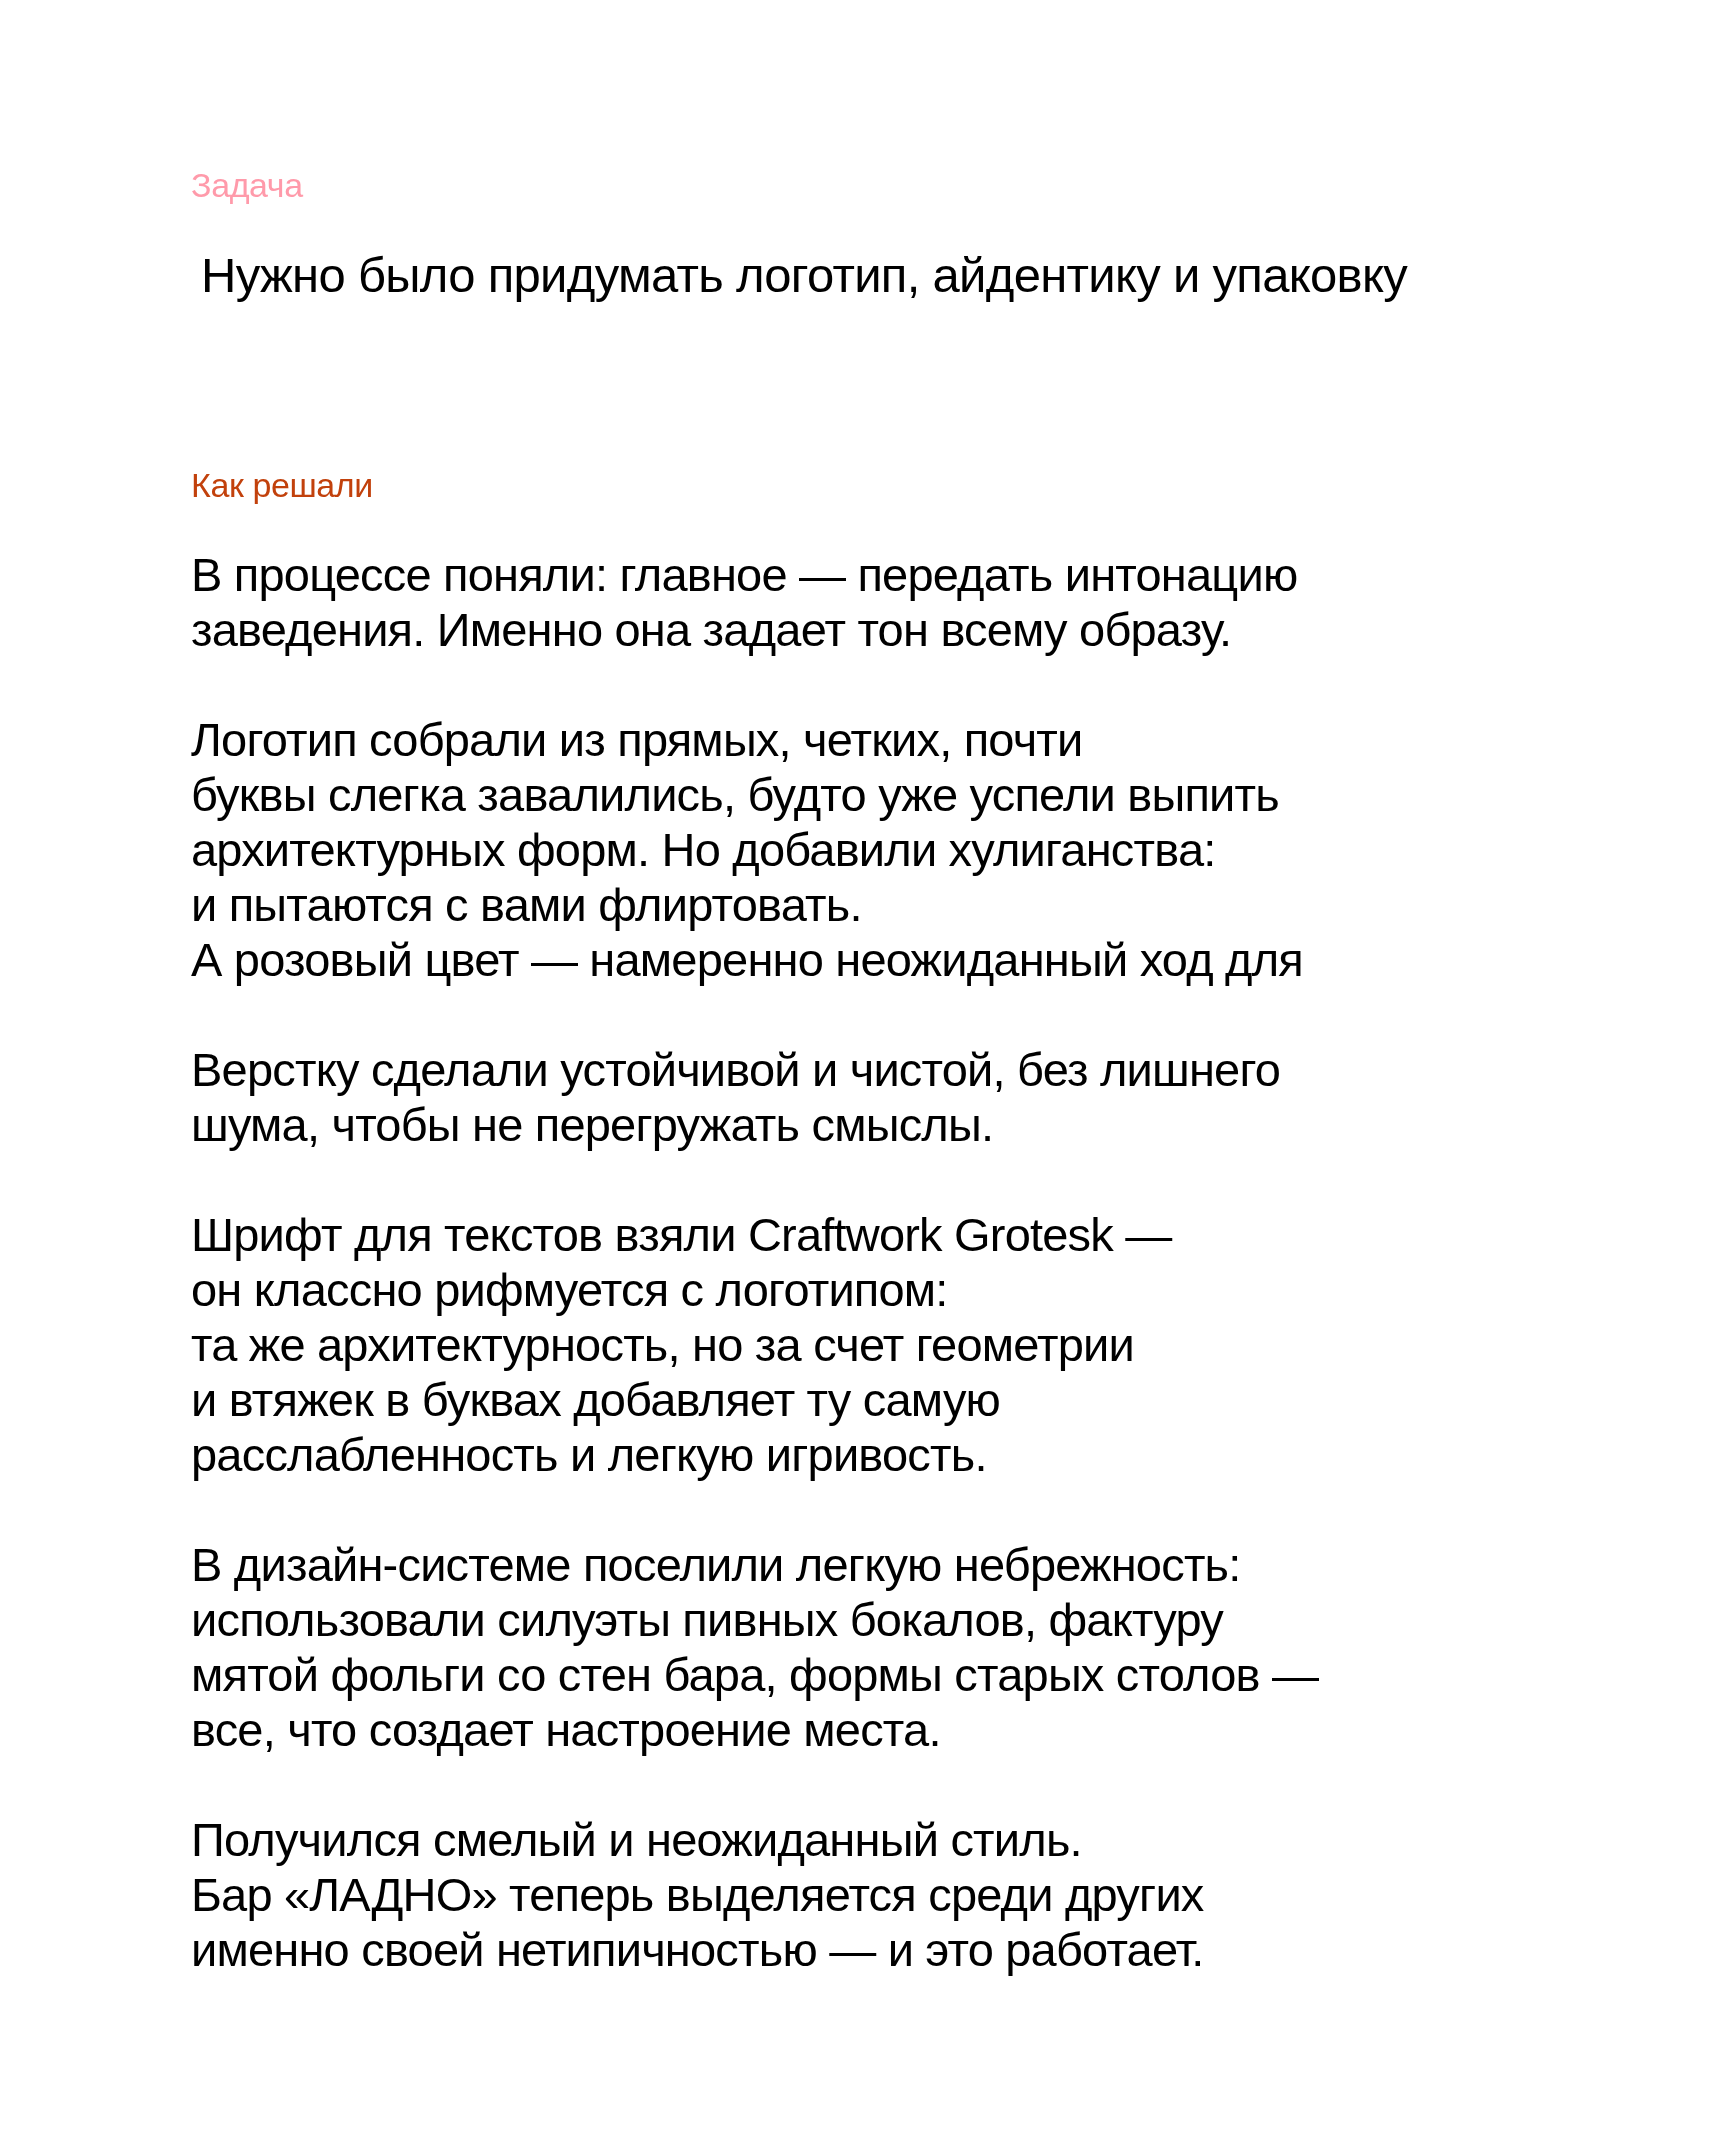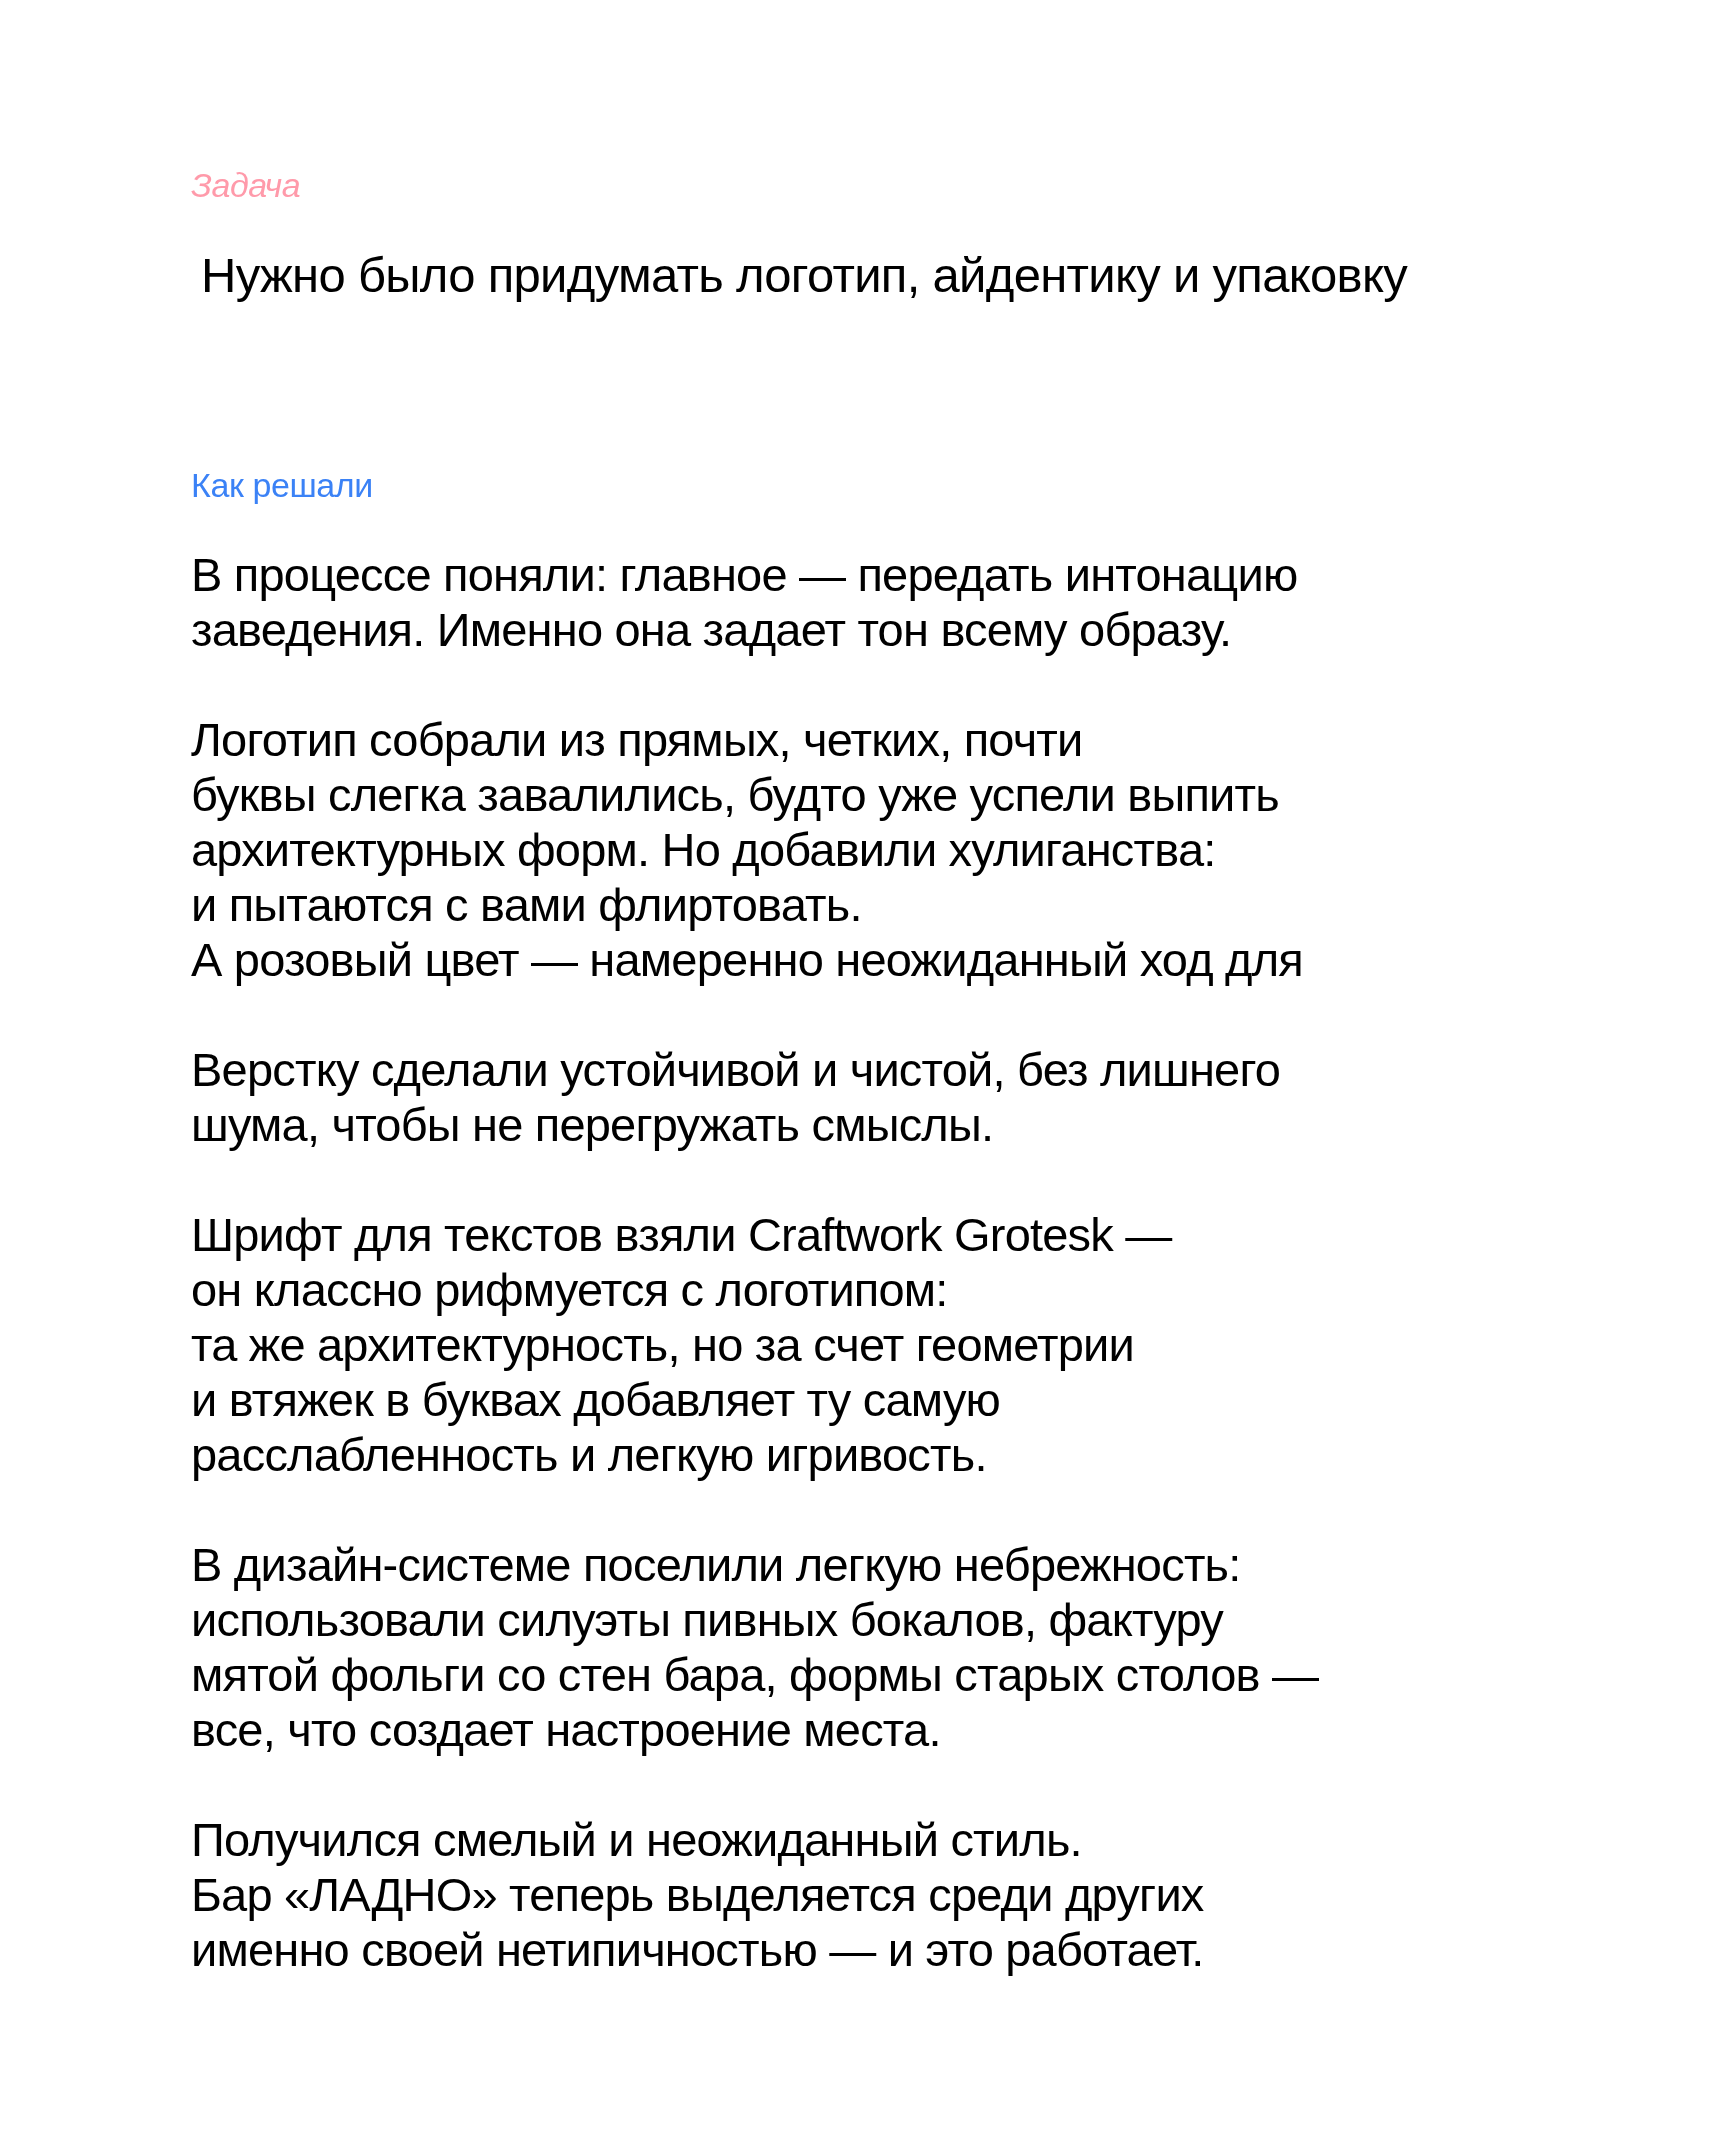--- a/index.html
+++ b/index.html
@@ -25,21 +25,20 @@
       font-size: 34px;
       font-weight: 400;
       line-height: 1;
       letter-spacing: -0.4px;
       margin: 0;
     }
     .label-task {
       position: absolute;
       top: 168px;
       left: 0;
-      font-style: italic;
     }
     .headline {
       position: absolute;
       top: 248px;
       left: 10px;
       margin: 0;
       font-size: 49px;
       font-weight: 500;
       line-height: 55px;
       letter-spacing: -0.7px;
@@ -70,21 +69,21 @@
   </style>
 </head>
 <body>
 
 <div class="page">
 
   <p class="label label-task" style="color: rgb(255, 154, 170);">Задача</p>
 
   <h1 class="headline">Нужно было придумать логотип, айдентику и упаковку</h1>
 
-  <p class="label label-solution" style="color: #3b82f6;">Как решали</p>
+  <p class="label label-solution" style="color: #c2410c;">Как решали</p>
 
   <div class="body">
 
     <p class="para">
       <span class="line">В процессе поняли: главное — передать интонацию</span>
       <span class="line">заведения. Именно она задает тон всему образу.</span>
     </p>
 
     <p class="para">
       <span class="line">Логотип собрали из прямых, четких, почти</span>

